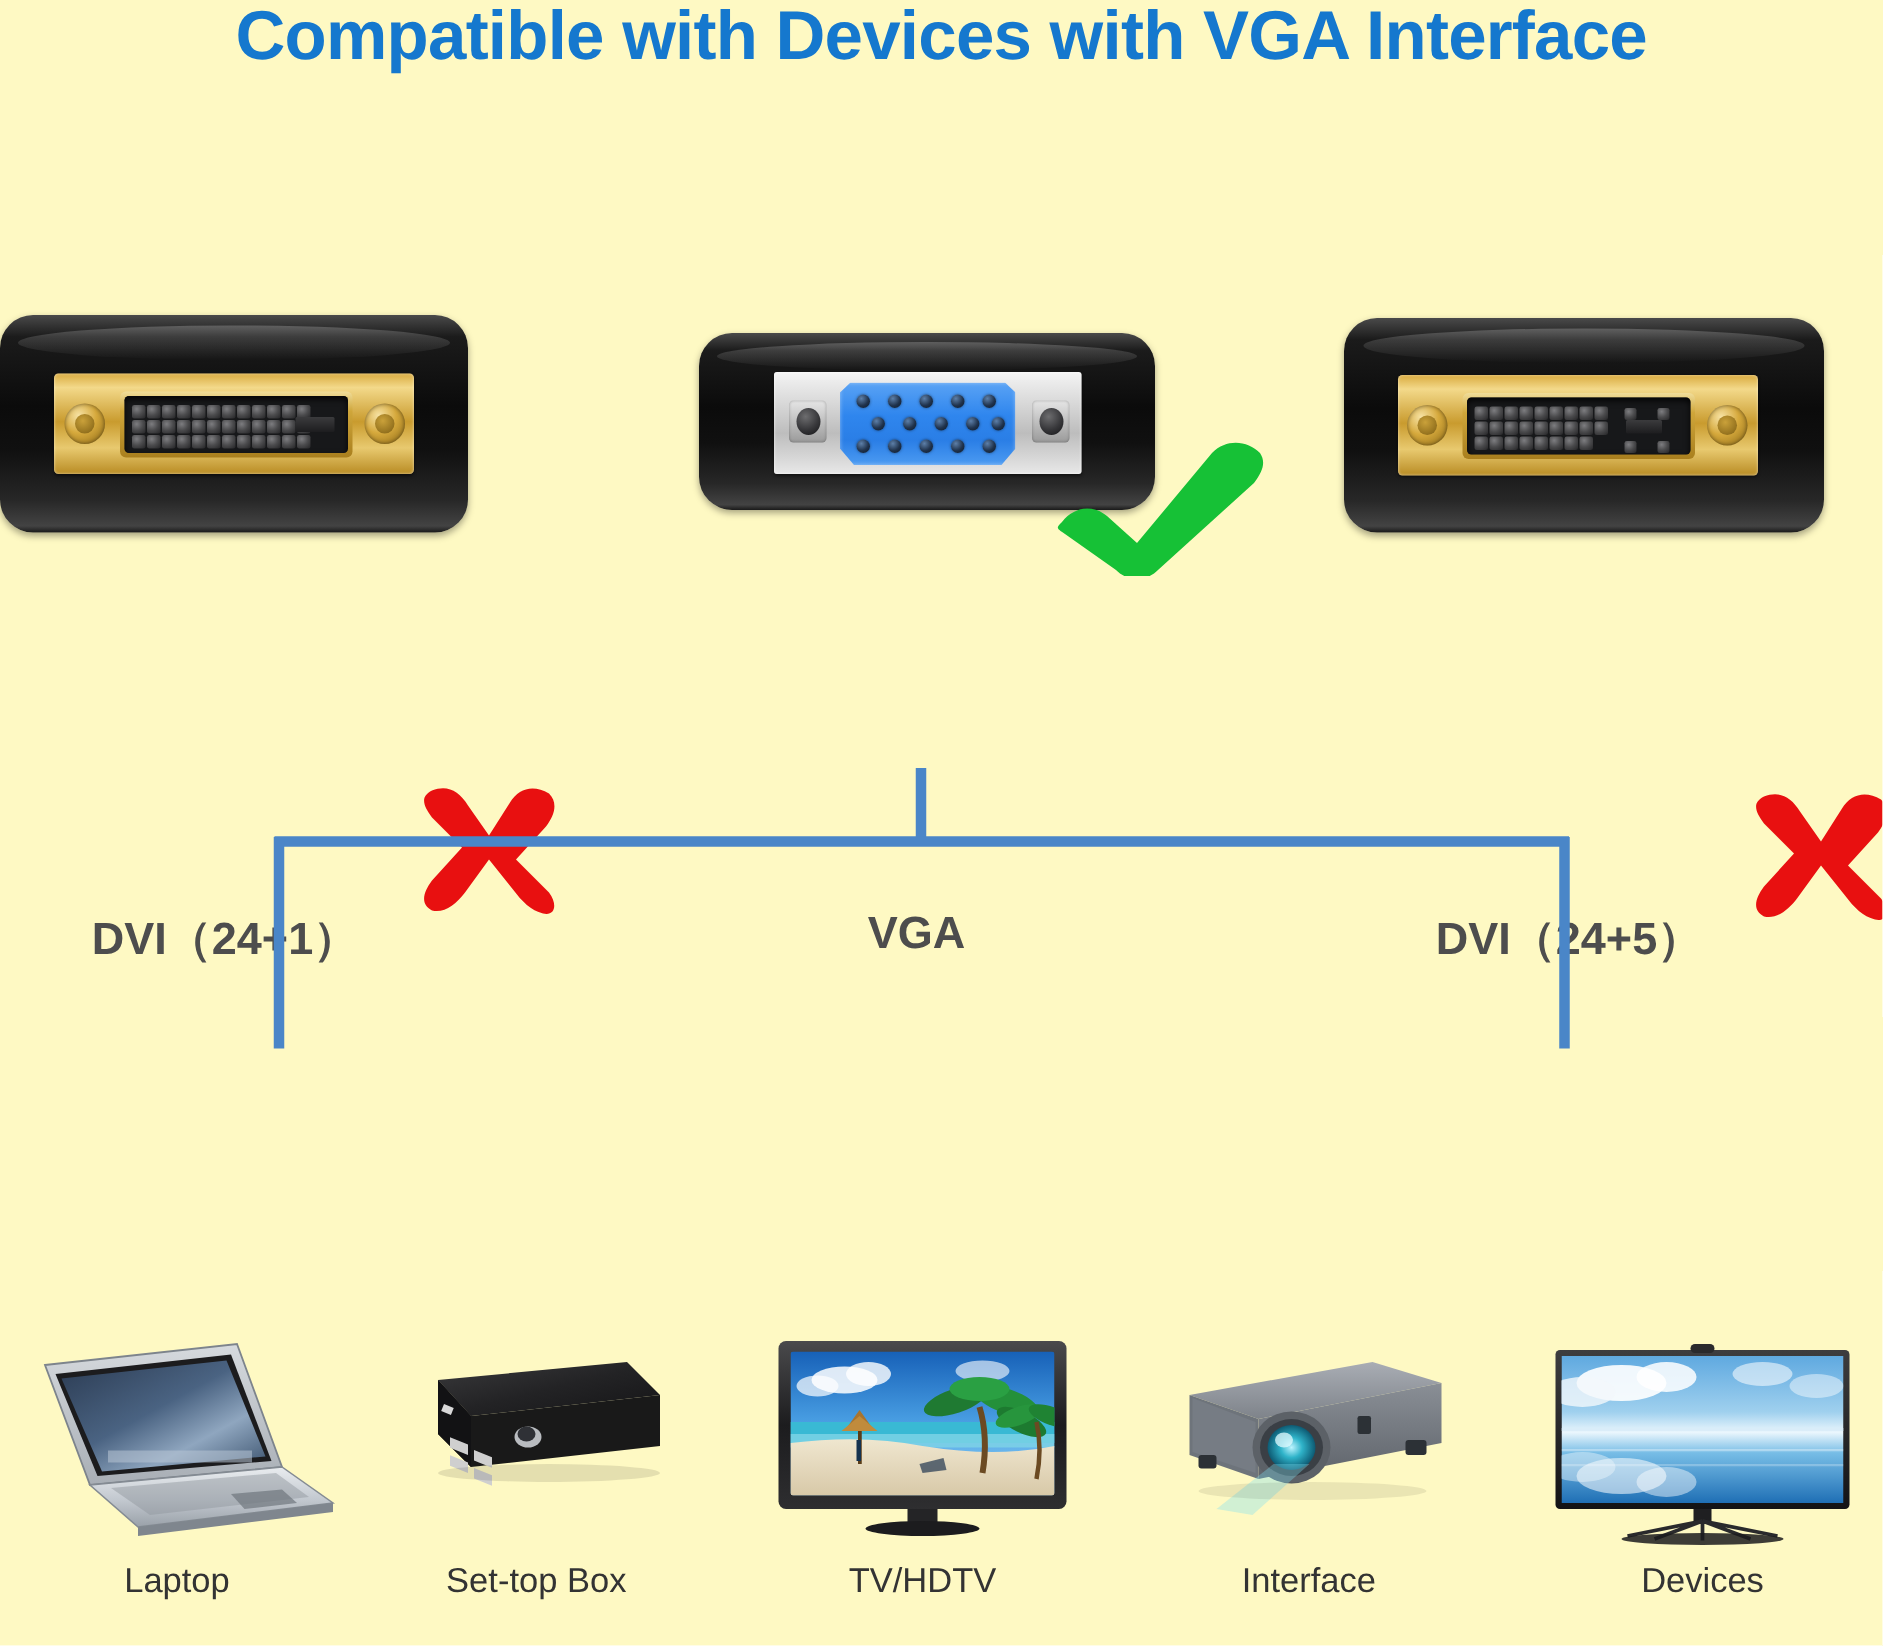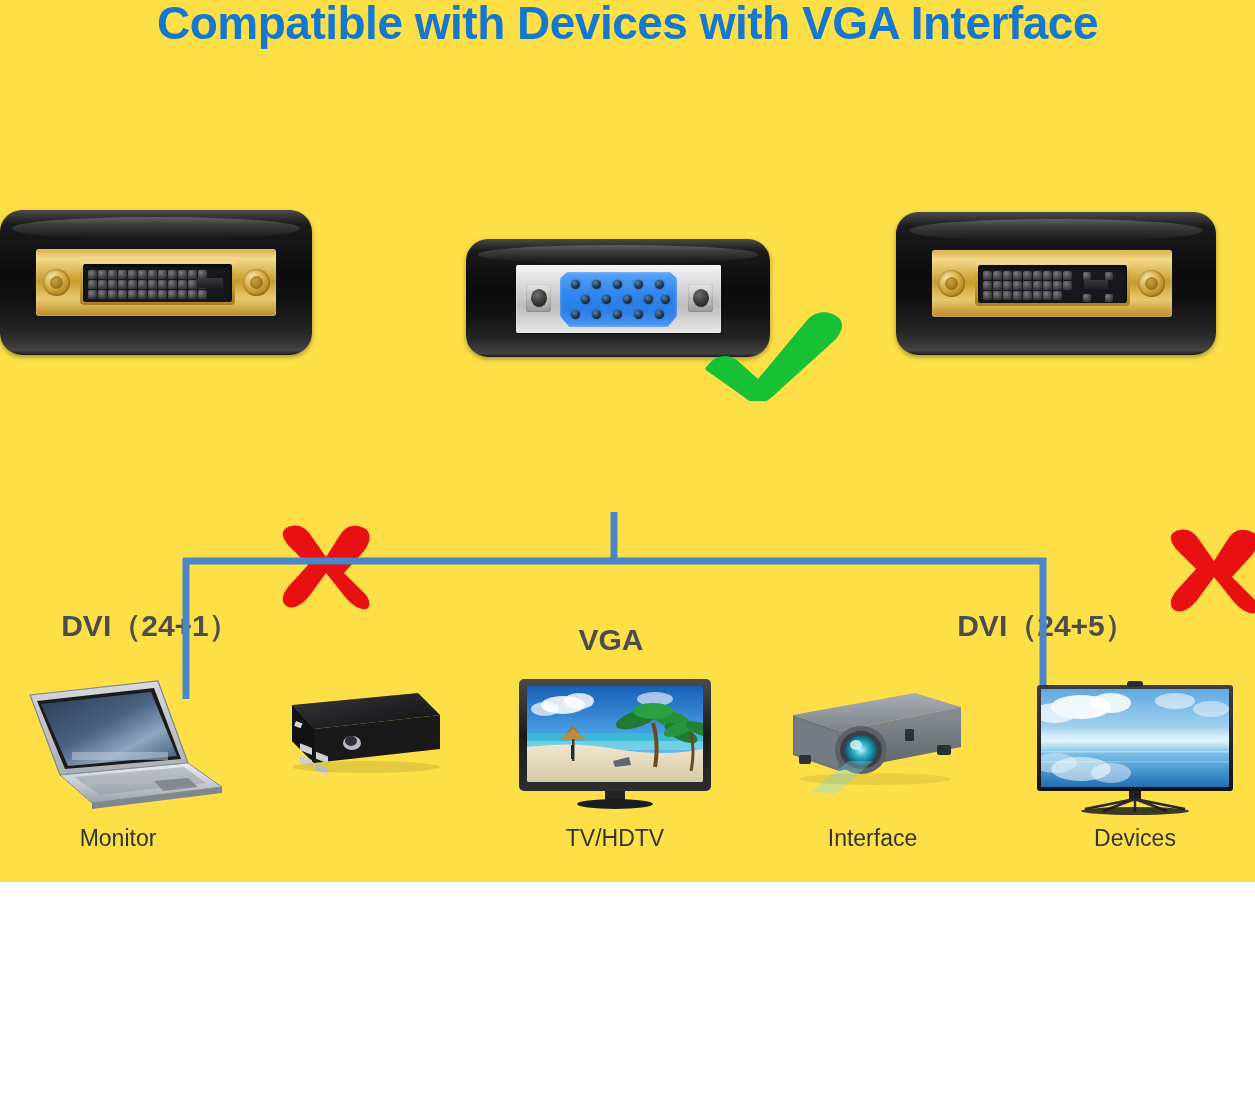--- a/index.html
+++ b/index.html
@@ -6,22 +6,22 @@
     margin: 0;
     padding: 0;
     background: #ffffff;
   }
   body {
     font-family: "Liberation Sans", sans-serif;
   }
   #page {
     position: relative;
     width: 1255px;
-    height: 882px;
-    background: #fde047;
+    height: 1097px;
+    background: #fef9c3;
     overflow: hidden;
   }
 
   
   #title {
     position: absolute;
     left: 0;
     top: -4px;
     width: 1255px;
     text-align: center;
@@ -250,21 +250,21 @@
     </div>
 
     <div class="mark" style="left:276px; top:311px; width:100px; height:90px;">
       <svg width="100" height="90" viewBox="0 0 100 90">
         <path d="M12 6 C22 2 30 6 36 16 L50 36 L64 14 C70 4 80 2 90 8 C96 14 94 22 88 30 L68 52 L90 74 C96 82 94 90 86 88 C78 86 72 80 66 72 L50 52 L34 74 C28 82 20 88 12 86 C4 82 6 74 12 66 L32 44 L12 24 C6 16 4 10 12 6 Z" fill="#E81010"></path>
       </svg>
     </div>
     <div class="conn-label" style="left:0px; top:396px; width:300px;">DVI（24+1）</div>
   </div>
 
-  <div class="conn-wrap" style="left:466px; top:222px; width:320px; height:122px;margin-top:17px;">
+  <div class="conn-wrap" style="left:466px; top:222px; width:320px; height:122px;">
     <div class="conn-body" style="left:0px; top:0px; width:304px; height:118px;">
       <div class="vga-plate" style="left:50px; top:26px; width:205px; height:68px;"></div>
       <div class="vga-screw" style="left:60px; top:45px; width:25px; height:28px;"></div>
       <div class="vga-screw" style="left:222px; top:45px; width:25px; height:28px;"></div>
       <div class="vga-dsub" style="left:94px; top:33px; width:117px; height:55px;
                   clip-path: polygon(6% 0%, 94% 0%, 100% 12%, 100% 80%, 92% 100%, 8% 100%, 0% 80%, 0% 12%);">
         <div class="vga-pins">
           <span class="vga-pin" style="left:11px; top:8px;"></span>
           <span class="vga-pin" style="left:32px; top:8px;"></span>
           <span class="vga-pin" style="left:53px; top:8px;"></span>
@@ -388,21 +388,21 @@
         <rect x="64" y="85" width="96" height="8" fill="#b9c6d6" opacity="0.55"></rect>
 
         <polygon points="52,108 180,96 214,120 84,136" fill="url(#lapBase)" stroke="#848b93" stroke-width="1"></polygon>
         <polygon points="66,110 176,100 198,116 92,128" fill="#8d949c" opacity="0.45"></polygon>
 
         <polygon points="146,114 180,111 190,120 155,124" fill="#6f767e" opacity="0.7"></polygon>
 
         <polygon points="84,136 214,120 214,126 84,142" fill="#7f868e"></polygon>
       </svg>
     </div>
-    <div class="device-label">Monitor</div>
+    <div class="device-label">Laptop</div>
   </div>
 
   <div class="device-cell" style="left:250px; width:215px; height:215px;">
     <div class="device-art">
       <svg width="215" height="150" viewBox="0 0 215 150">
         <defs>
           <linearGradient id="boxTop" x1="0" y1="0" x2="1" y2="1">
             <stop offset="0%" stop-color="#3a3a3c"></stop>
             <stop offset="50%" stop-color="#232325"></stop>
             <stop offset="100%" stop-color="#141416"></stop>
@@ -423,20 +423,21 @@
           <rect x="66" y="58" width="12" height="7" fill="#cfcfcf" transform="skewY(22)"></rect>
           <rect x="66" y="70" width="12" height="7" fill="#cfcfcf" transform="skewY(22)"></rect>
         </g>
 
         <ellipse cx="102" cy="76" rx="9" ry="7" fill="#b9bcc0"></ellipse>
         <ellipse cx="101" cy="74" rx="6" ry="5" fill="#2f3136"></ellipse>
 
         <ellipse cx="116" cy="100" rx="74" ry="6" fill="#000" opacity="0.10"></ellipse>
       </svg>
     </div>
+    <div class="device-label">Set-top Box</div>
   </div>
 
   <div class="device-cell" style="left:505px; width:220px; height:215px;">
     <div class="device-art">
       <svg width="220" height="150" viewBox="0 0 220 150">
         <defs>
           <linearGradient id="tvSky" x1="0" y1="0" x2="0" y2="1">
             <stop offset="0%" stop-color="#1761b8"></stop>
             <stop offset="55%" stop-color="#4fa6e8"></stop>
             <stop offset="100%" stop-color="#9fd6f2"></stop>

